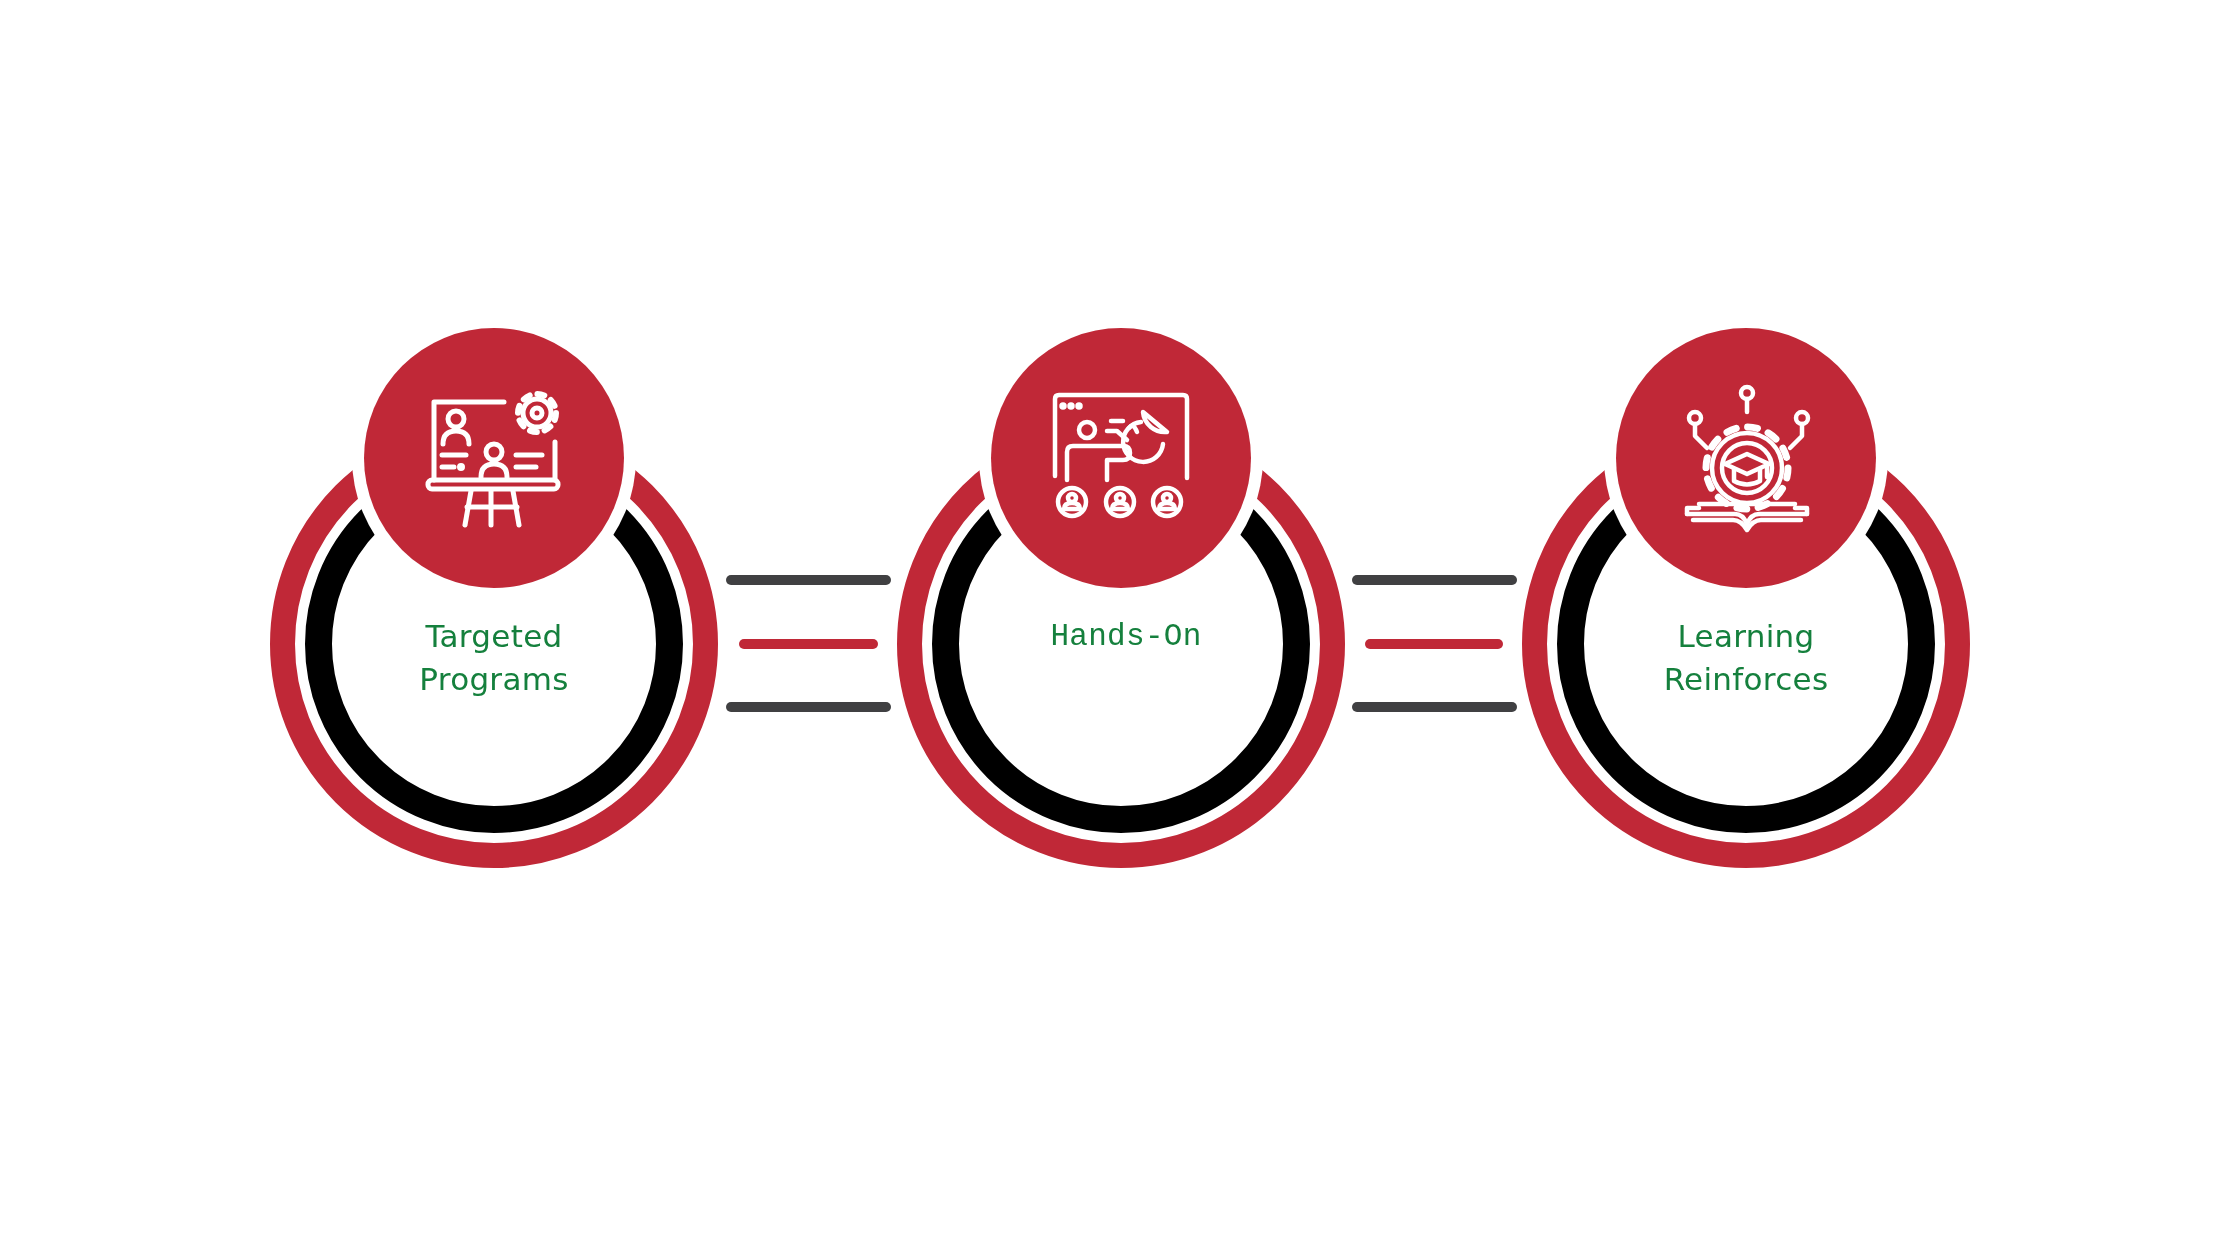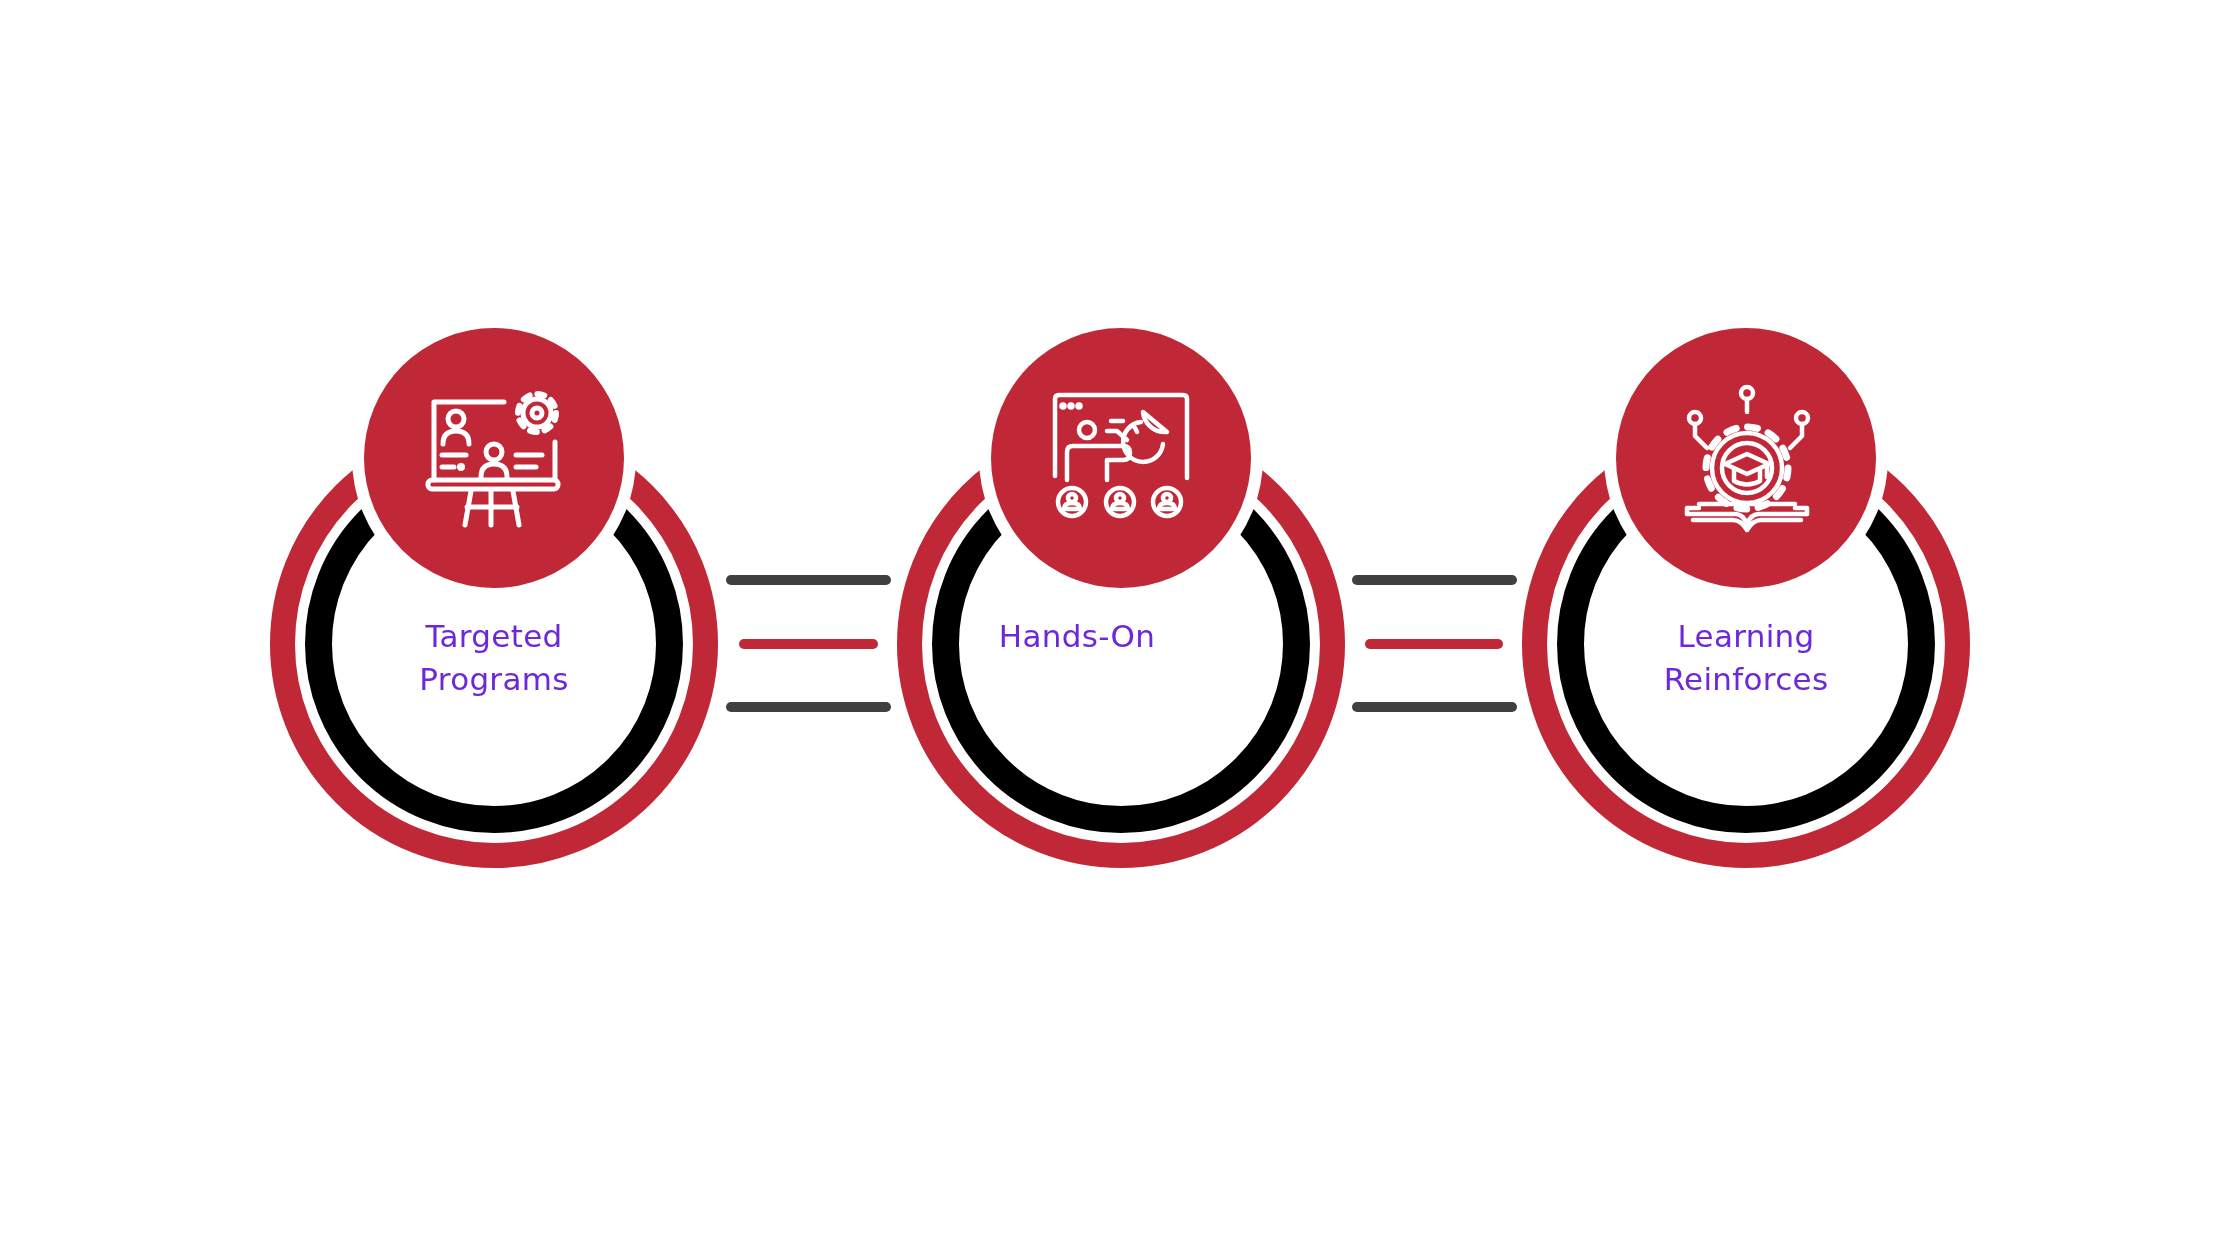--- a/index.html
+++ b/index.html
@@ -6,21 +6,21 @@
   body { width: 2240px; height: 1260px; position: relative; overflow: hidden; font-family: "DejaVu Sans", sans-serif; }
   #canvas { position: absolute; left: 0; top: 0; width: 2240px; height: 1260px; }
   .step-label {
     position: absolute;
     width: 300px;
     top: 615px;
     text-align: center;
     font-family: "DejaVu Sans", sans-serif;
     font-size: 31px;
     line-height: 43px;
-    color: #6d28d9;
+    color: #15803d;
     letter-spacing: 0.3px;
   }
   .step-label span { display: block; white-space: nowrap; }
   .icon-box { position: absolute; width: 150px; height: 150px; }
   .icon-box svg { width: 150px; height: 150px; overflow: visible; }
 </style>
 </head>
 <body>
 
 <svg id="canvas" viewBox="0 0 2240 1260" xmlns="http://www.w3.org/2000/svg">
@@ -127,19 +127,19 @@
     <path d="M10 130 V124 H22"></path>
     <path d="M130 130 V124 H118"></path>
     <path d="M16 136 H56 Q64 136 70 146 Q76 136 84 136 H124"></path>
   </svg>
 </div>
 
 <div class="step-label" style="left:344px;">
   <span>Targeted</span>
   <span>Programs</span>
 </div>
-<div class="step-label" style="left:927px;">
+<div class="step-label" style="left:976px;font-family:Liberation Mono, monospace;">
   <span>Hands-On</span>
 </div>
 <div class="step-label" style="left:1596px;">
   <span>Learning</span>
   <span>Reinforces</span>
 </div>
 
 </body></html>

